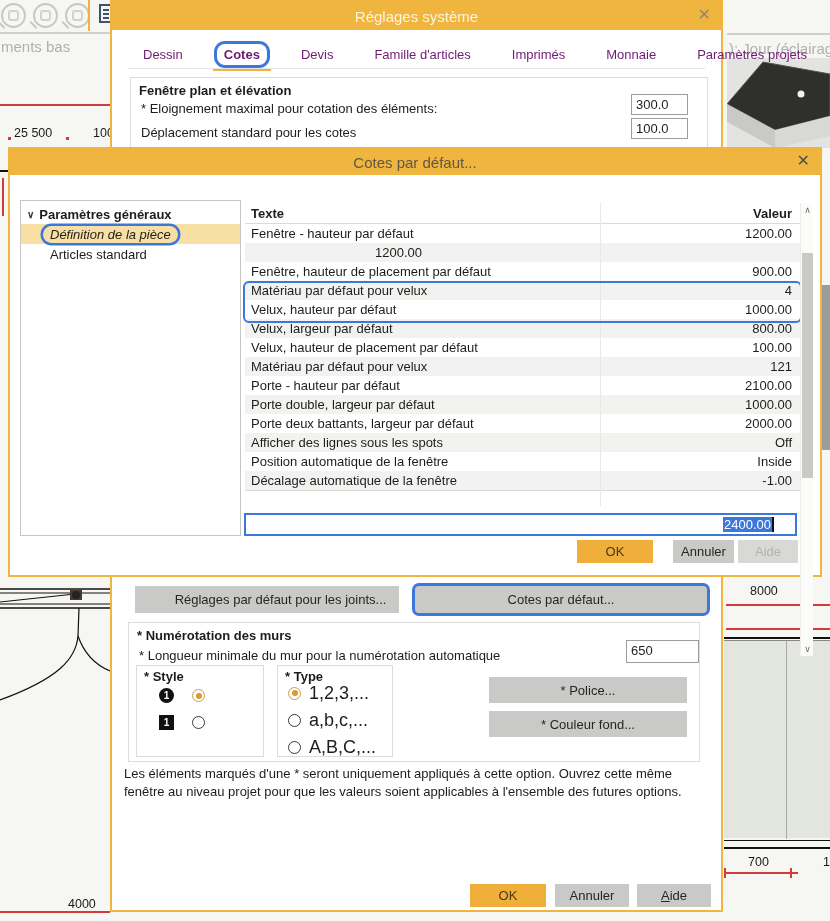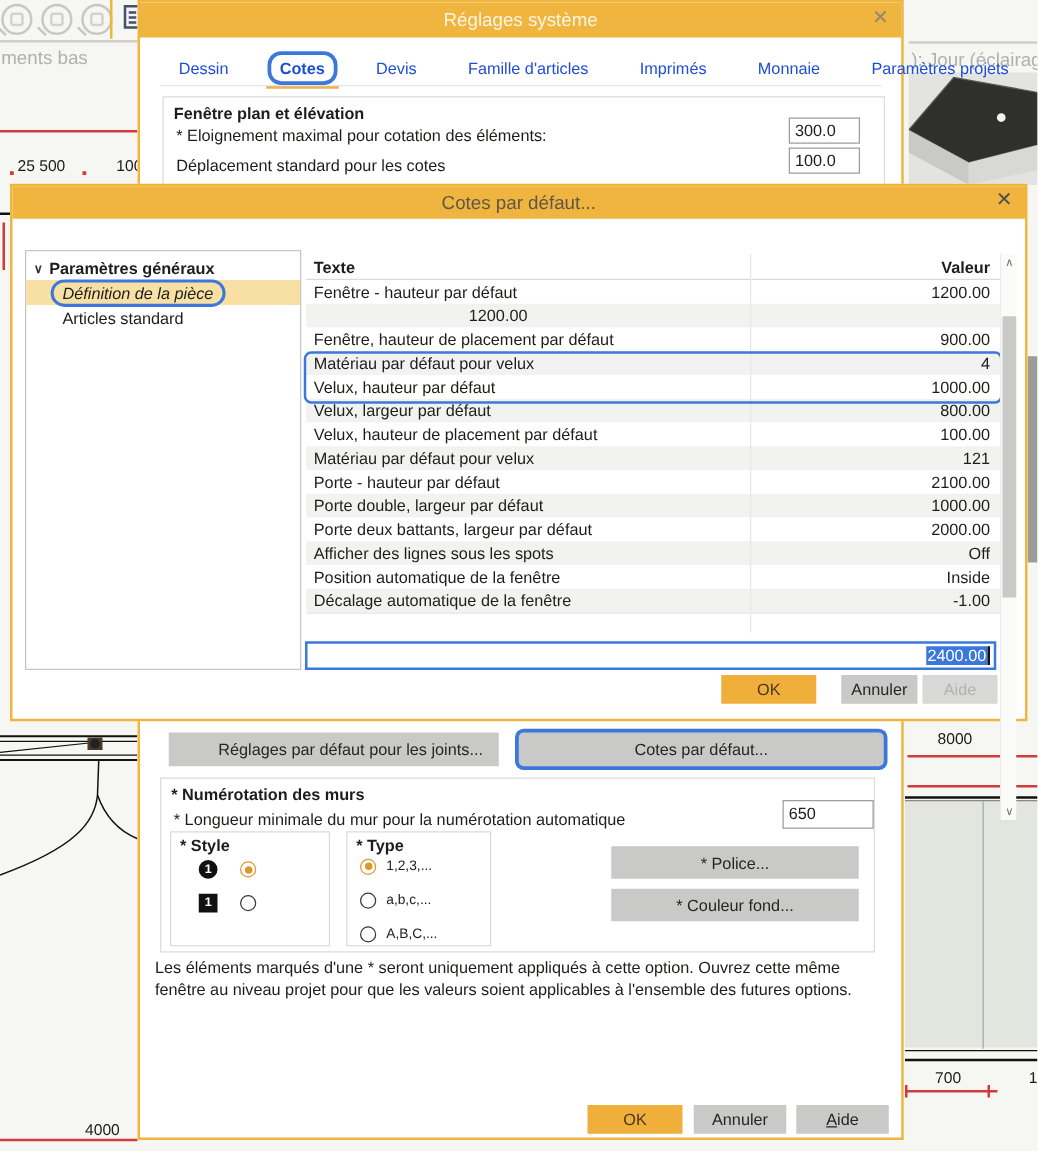--- a/index.html
+++ b/index.html
@@ -39,32 +39,32 @@
   .groupbox { border:1px solid #dcdcda; background:#fff; position:absolute; }
   .group-title { font-weight:bold; font-size:13px; position:absolute; left:8px; top:5px; white-space:nowrap; }
   .field-label { font-size:13px; position:absolute; white-space:nowrap; }
   .field-input { position:absolute; border:1px solid #9d9d9b; background:#fff; font-size:13px; padding:2px 4px; line-height:15px; white-space:nowrap; }
 
   
   #settings-dialog { left:110px; top:0; width:613px; height:912px; z-index:10; }
   #settings-title-text { color:#fcf5e2; }
   #settings-close { color:#8f8673; }
   .tabs { position:absolute; left:24px; top:42px; display:flex; gap:27px; }
-  .tab { font-size:13px; color:#1d4ed8; padding:3px 7px; position:relative; white-space:nowrap; }
+  .tab { font-size:13px; color:#701a75; padding:3px 7px; position:relative; white-space:nowrap; }
   .tab.selected { font-weight:bold; box-shadow:0 0 0 3px #3c78dc; border-radius:8px; }
   .tab.selected::before { content:""; position:absolute; left:-4px; right:-4px; bottom:-6px; height:3px; background:#f0b14a; }
   .tab-underline { position:absolute; left:16px; right:16px; top:66px; height:1px; background:#e6e6e4; }
 
   
   .numglyph { display:inline-flex; width:15px; height:15px; background:#111; color:#fff; font-size:10px; font-weight:bold; align-items:center; justify-content:center; }
   .numglyph.circle { border-radius:50%; }
   .radio { width:13px; height:13px; border:1.5px solid #3a3a38; border-radius:50%; background:#fff; display:inline-block; position:relative; flex:0 0 auto; }
   .radio.on, .selected .radio { border-color:#d89a2e; }
   .radio.on::after, .selected .radio::after { content:""; position:absolute; inset:2.5px; border-radius:50%; background:#d89a2e; }
-  .type-row { display:flex; align-items:center; gap:8px; font-size:11px; height:18px; margin:9px 0 0 10px; }
+  .type-row { display:flex; align-items:center; gap:8px; font-size:18px; height:18px; margin:9px 0 0 10px; }
   .note { position:absolute; left:12px; top:763px; width:590px; font-size:13px; line-height:18px; color:#1d1d1b; }
   .accel { text-decoration:underline; }
 
   
   #cotes-dialog { left:8px; top:147px; width:814px; height:430px; z-index:20; }
   #cotes-dialog .titlebar { height:26px; }
   #cotes-title-text { color:#5f5748; }
   #cotes-close { color:#4f4f4d; top:3px; }
 
   #tree-panel { position:absolute; left:10px; top:51px; width:221px; height:336px; border:1px solid #c6c6c4; background:#fff; overflow:hidden; }
@@ -85,21 +85,21 @@
   .trow .tcell-text { flex:1; padding-left:6px; white-space:nowrap; overflow:hidden; }
   .trow .tcell-value { width:185px; text-align:right; padding-right:8px; white-space:nowrap; }
   .trow-empty { height:16px; background:#fff; }
   .col-sep { position:absolute; left:355px; top:0; width:1px; height:303px; background:#e8e8e6; }
   #row-highlight { position:absolute; left:-2px; top:78px; width:559px; height:42px; border:2.5px solid #3c78dc; border-radius:6px; pointer-events:none; }
 
   #table-scrollbar { position:absolute; left:790px; top:54px; width:13px; height:453px; background:#fbfbf9; border-left:1px solid #ececea; }
   .sb-arrow { position:absolute; left:0; width:13px; height:14px; font-size:9px; color:#6e6e6c; text-align:center; line-height:14px; }
   #sb-thumb { position:absolute; left:1px; top:50px; width:11px; height:225px; background:#c9c9c7; }
 
-  #value-edit { position:absolute; left:234px; top:364px; width:553px; height:23px; border:2px solid #3c78dc; background:#fff; display:flex; align-items:center; justify-content:flex-end; padding-right:3px; font-size:13px; }
+  #value-edit { position:absolute; left:234px; top:364px; width:553px; height:23px; border:2px solid #3c78dc; background:#fff; display:flex; align-items:center; justify-content:flex-end; padding-right:21px; font-size:13px; }
   #value-edit .sel { background:#3c78dc; color:#fff; padding:0 1px; }
   #value-edit .caret { width:0; height:15px; border-right:2px solid #111; }
 </style>
 </head>
 <body>
 
 <div class="abs" style="left:0;top:0;width:110px;height:33px;">
   <span class="mag-icon" style="left:1px;top:3px;"></span>
   <span class="mag-icon" style="left:33px;top:3px;"></span>
   <span class="mag-icon" style="left:65px;top:3px;"></span>

